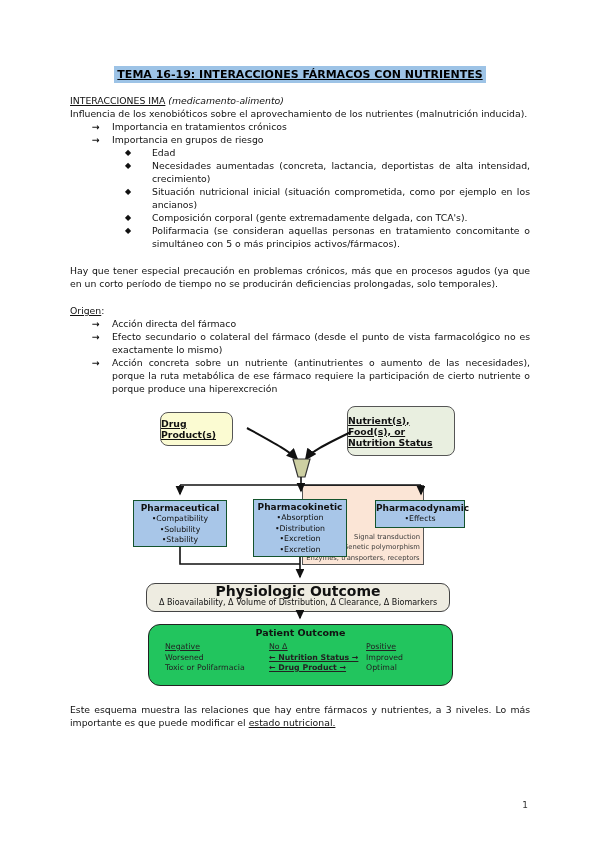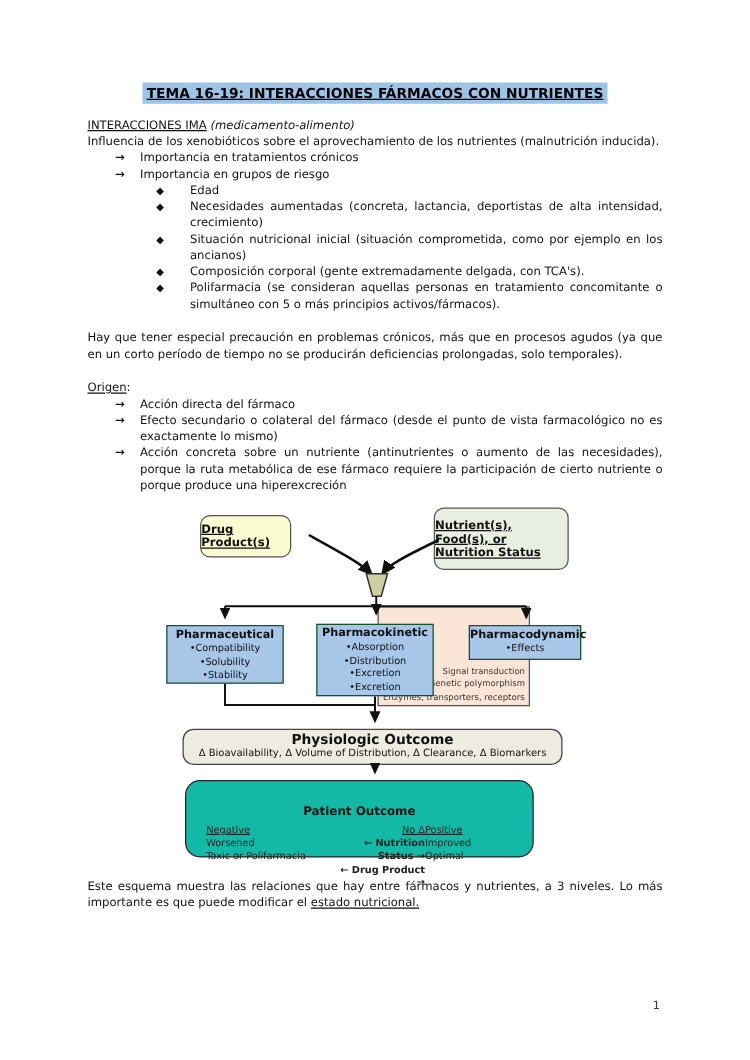--- a/index.html
+++ b/index.html
@@ -46,28 +46,28 @@
   .bluebox { position:absolute; background:#A8C6E8; border:1px solid #14532d;
              text-align:center; z-index:4; padding-top:2px; }
   .bluebox .btitle { font-weight:bold; font-size:9px; line-height:11px; }
   .bluebox .bitem { font-size:7.8px; line-height:10.5px; }
   .pharmaceutical { left:63px; top:98px; width:94px; height:47px; }
   .pharmacokinetic { left:183px; top:97px; width:94px; height:58px; }
   .pharmacodynamic { left:305px; top:98px; width:90px; height:28px; }
   .physio { position:absolute; left:76px; top:181px; width:304px; height:29px;
             background:#EEECE1; border:1.5px solid #444; border-radius:9px;
             text-align:center; z-index:2; padding-top:2px; }
-  .physio .ptitle { font-weight:bold; font-size:11px; line-height:11px; }
+  .physio .ptitle { font-weight:bold; font-size:14px; line-height:11px; }
   .physio .psub { font-size:8px; line-height:11px; }
-  .patient { position:absolute; left:78px; top:222px; width:279px; height:62px;
-             background:#14b8a6; border:1.5px solid #222; border-radius:12px; z-index:2; padding-top:19px; }
+  .patient { position:absolute; left:78px; top:222px; width:305px; height:62px;
+             background:#22c55e; border:1.5px solid #222; border-radius:12px; z-index:2; padding-top:2px; }
   .patient .ptitle { text-align:center; font-weight:bold; font-size:9.5px; line-height:12px; }
   .pcols { display:grid; grid-template-columns:104px 1fr 72px; padding:3px 14px 0 16px; }
   .pcol { font-size:7.8px; line-height:10.5px; color:#222; }
-  .pcol.center { text-align:right; }
+  .pcol.center { text-align:left;text-decoration:underline; }
   .pcol .hdr { text-decoration:underline; }
   .pcol.center .row { font-weight:bold; }
 
   .closing { margin-top:9px; }
   .page-number { position:absolute; top:797px; right:72px; font-size:9px; color:#333; }
 </style>
 </head>
 <body>
 
 <div class="page">

